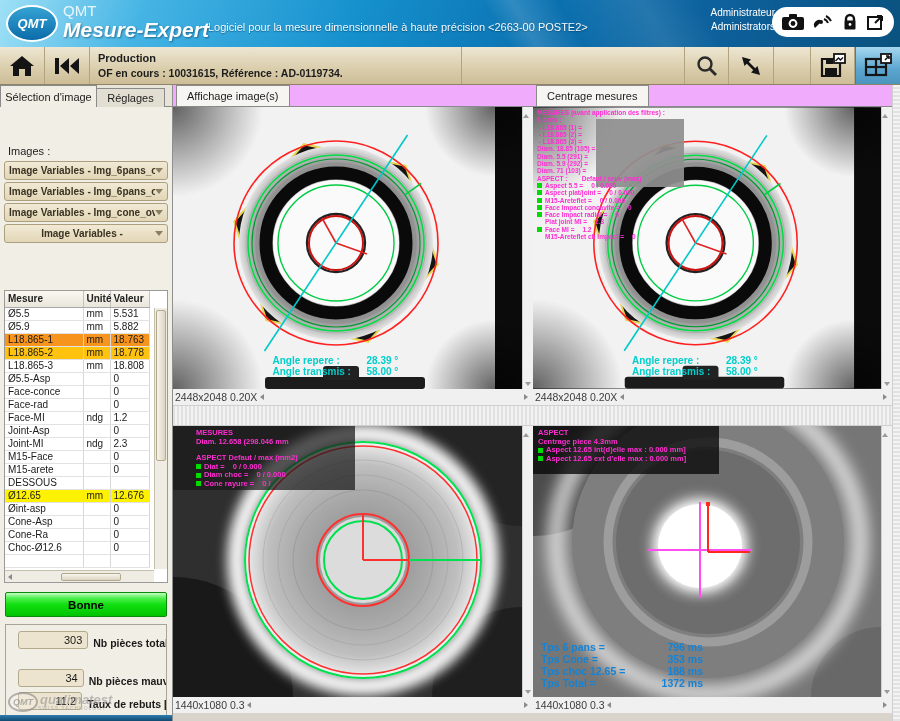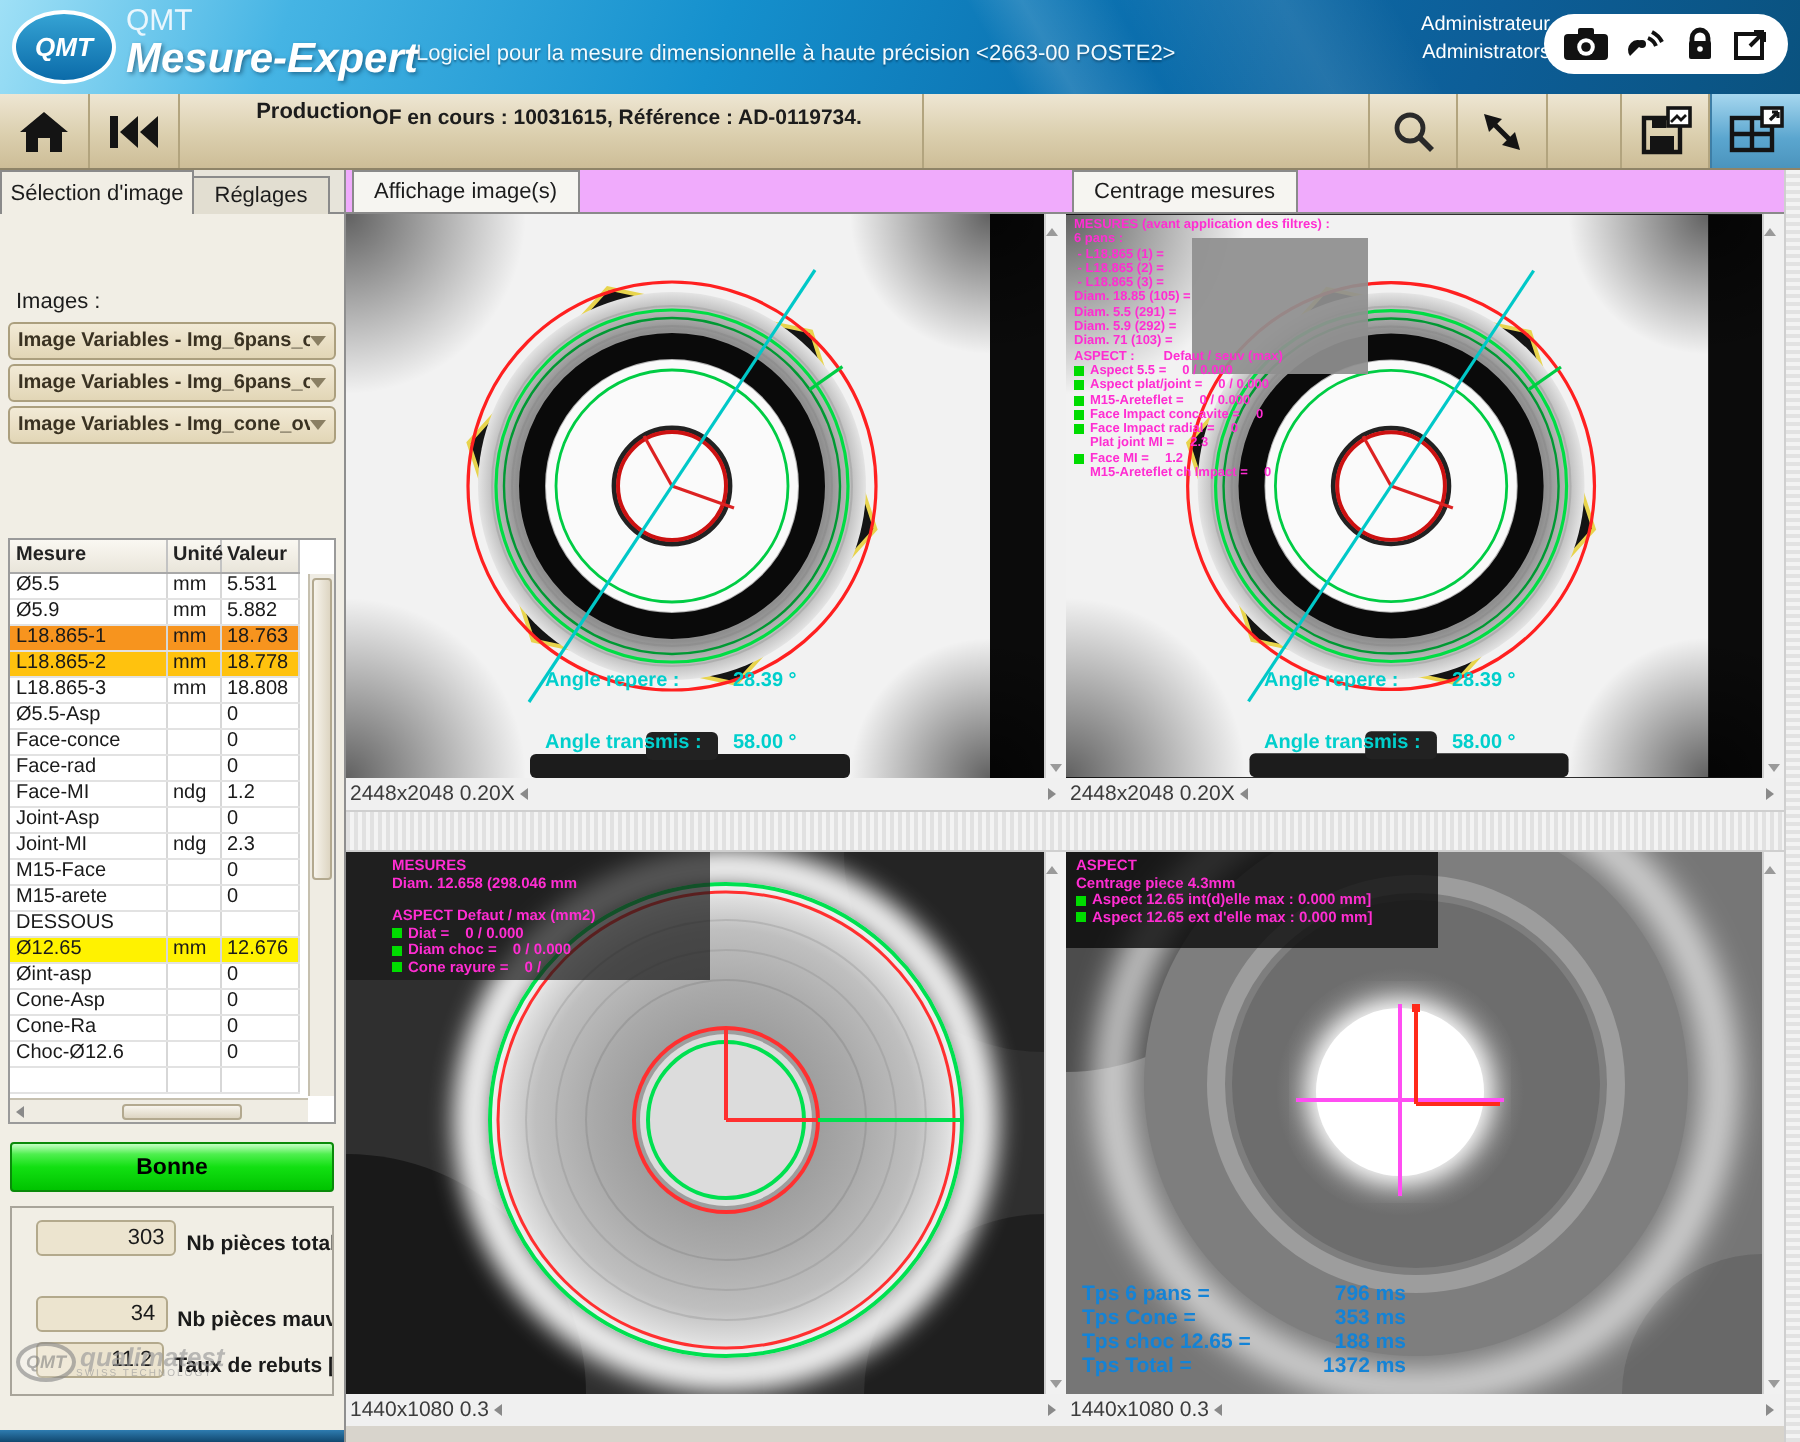--- a/index.html
+++ b/index.html
@@ -21,21 +21,21 @@
   .subtitle { position:absolute; left:208px; top:21px; color:#f2fafe; font-size:11px; text-shadow:0 1px 1px rgba(0,40,70,.5); }
   .admin { position:absolute; right:125px; top:6px; text-align:right; color:#fff; font-size:10px; line-height:14px; }
   .pill { position:absolute; right:6px; top:7px; height:30px; background:#fff; border-radius:15px 15px 15px 15px;
     display:flex; align-items:center; gap:7px; padding:0 9px; }
   .pill svg { display:block; }
 
   
   .toolbar { height:38px; flex:0 0 38px; display:flex; align-items:stretch;
     background:linear-gradient(#eee6d3,#dbcfae 55%,#cdbd97); border-bottom:1px solid #8f8468; }
   .tbtn { width:45px; display:flex; align-items:center; justify-content:center; border-right:1px solid #b2a47e; cursor:pointer; }
-  .context { width:372px; padding:3px 0 3px 8px; display:flex; flex-direction:row; justify-content:center; border-right:1px solid #b2a47e; }
+  .context { width:372px; padding:3px 0 3px 8px; display:flex; flex-direction:column; justify-content:center; border-right:1px solid #b2a47e; }
   .context .t1 { font-size:11px; font-weight:bold; color:#1c1c1c; }
   .context .t2 { font-size:10.5px; font-weight:bold; color:#1c1c1c; margin-top:3px; }
   .tspacer { flex:1; }
   .tgap { width:36px; }
   .tbtn.left-sep { border-left:1px solid #b2a47e; }
   .tbtn.active { background:linear-gradient(#a6d7ef,#5ba6cf 60%,#4b94bd); border-left:1px solid #3d7ea6; border-right:none; }
 
   
   .main { flex:1; display:flex; }
 
@@ -100,21 +100,21 @@
   .vscroll .up, .vscroll .dn { position:absolute; left:0; right:0; height:11px; display:flex; align-items:center; justify-content:center; }
   .vscroll .up { top:0; } .vscroll .dn { bottom:0; }
   .tri.up { border-left:3px solid transparent; border-right:3px solid transparent; border-bottom:4px solid #9a9a9a; }
   .tri.down { border-left:3px solid transparent; border-right:3px solid transparent; border-top:4px solid #9a9a9a; }
   .plabel { height:16px; flex:0 0 16px; background:#f0f0f0; display:flex; align-items:center; font-size:10.5px; color:#3c3c3c; padding:0 2px; }
   .plabel .sp { flex:1; }
   .pframe { height:8px; flex:0 0 8px; background:#d8d4cc; }
 
   
   .angles { position:absolute; left:0; right:11px; bottom:12px; display:flex; flex-direction:column; align-items:center; }
-  .arow { display:flex;margin-top:20px; }
+  .arow { display:flex; }
   .arow .al { width:94px; font-size:10px; font-weight:bold; color:#00cfcc; }
   .arow .av { width:56px; font-size:10px; font-weight:bold; color:#00cfcc; }
   .grey-box { position:absolute; left:63px; top:12px; width:88px; height:68px; background:#8f8f8f; opacity:.93; }
   .ov { position:absolute; color:#ff2dd2; }
   .ov .pre { white-space:pre; }
   .ov-tr { left:4px; top:2px; font-size:6.5px; line-height:7.3px; font-weight:bold; }
   .ov-line { display:flex; align-items:center; }
   .ov-line .sq { width:5px; height:5px; background:#00dc00; margin-right:3px; flex:0 0 5px; }
   .ov-line.nosq .sq { visibility:hidden; }
   .ov-line .vv { margin-left:8px; }
@@ -241,20 +241,24 @@
       <div class="dd">
           <span class="dtxt">Image Variables - Img_6pans_origine</span>
           <span class="arr"></span>
         </div>
       <div class="dd">
           <span class="dtxt">Image Variables - Img_6pans_overlay</span>
           <span class="arr"></span>
         </div>
       <div class="dd">
           <span class="dtxt">Image Variables - Img_cone_overlay</span>
+          <span class="arr"></span>
+        </div>
+      <div class="dd centered">
+          <span class="dtxt">Image Variables -</span>
           <span class="arr"></span>
         </div>
 
       <div class="tablewrap">
         <table class="meas">
           <colgroup>
               <col class="c1">
               <col class="c2">
               <col class="c3">
             </colgroup>

